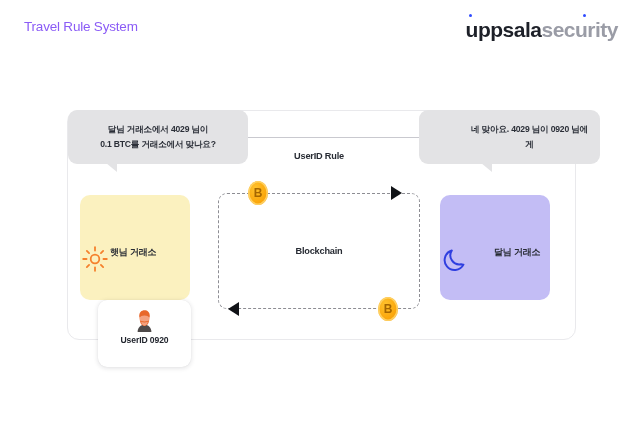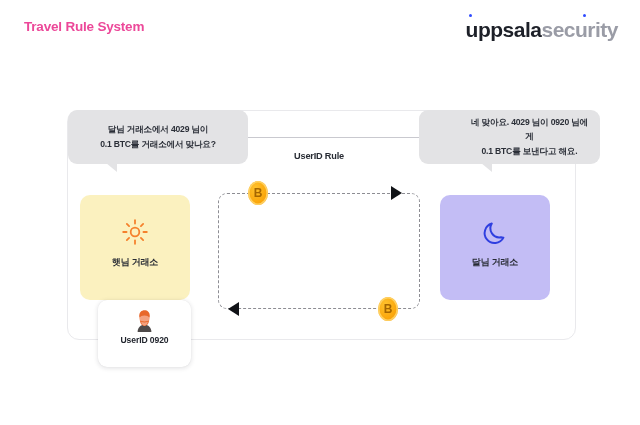--- a/index.html
+++ b/index.html
@@ -18,22 +18,22 @@
     overflow: hidden;
     background: #ffffff;
   }
 
   
   #page-title {
     position: absolute;
     left: 24px;
     top: 19px;
     font-size: 13.5px;
-    font-weight: bold;
-    color: #ec4899;
+    font-weight: normal;
+    color: #8b5cf6;
     letter-spacing: -0.2px;
     white-space: nowrap;
   }
   #brand-logo {
     position: absolute;
     right: 22px;
     top: 19px;
     font-size: 21px;
     font-weight: bold;
     letter-spacing: -0.5px;
@@ -126,32 +126,33 @@
   .bubble .line { display: block; }
 
   
   .exchange-card {
     position: absolute;
     width: 110px;
     height: 105px;
     border-radius: 10px;
     box-sizing: border-box;
     display: flex;
-    flex-direction: column;
+    flex-direction: row;
     align-items: center;
   }
   #exchange-sun {
     left: 80px;
     top: 195px;
     background: #fbf1bf;
   }
   #exchange-moon {
     left: 440px;
     top: 195px;
     background: #c3bdf5;
+    gap: 24px;
   }
   .exchange-card .ex-icon {
     margin-top: 22px;
     width: 30px;
     height: 30px;
     display: block;
   }
   .exchange-card .ex-label {
     margin-top: 9px;
     font-size: 9px;
@@ -276,21 +277,20 @@
   <div id="bubble-connector"></div>
 
   <div class="bubble" id="bubble-left">
     <span class="line">달님 거래소에서 4029 님이</span>
     <span class="line">0.1 BTC를 거래소에서 맞나요?</span>
     <span class="tail"></span>
   </div>
 
   <div class="bubble" id="bubble-right">
     <span class="line">네 맞아요. 4029 님이 0920 님에게</span>
-    <span class="line">0.1 BTC를 보낸다고 해요.</span>
     <span class="tail"></span>
   </div>
 
   <div class="exchange-card" id="exchange-sun">
     <svg class="ex-icon" viewBox="0 0 32 32">
       <circle cx="16" cy="16" r="4.6" fill="none" stroke="#f5812c" stroke-width="1.9"></circle>
       <g stroke="#f5812c" stroke-width="1.9" stroke-linecap="round">
         <line x1="16" y1="3.4" x2="16" y2="7.0"></line>
         <line x1="16" y1="25.0" x2="16" y2="28.6"></line>
         <line x1="3.4" y1="16" x2="7.0" y2="16"></line>
@@ -306,20 +306,21 @@
 
   <div class="exchange-card" id="exchange-moon">
     <svg class="ex-icon" viewBox="0 0 32 32">
       <path d="M22.4 21.6A9.6 9.6 0 0 1 12.6 7.0a10.6 10.6 0 1 0 12.4 15.0a9.6 9.6 0 0 1-2.6-0.4z" fill="none" stroke="#2f3fe0" stroke-width="2.1" stroke-linejoin="round" stroke-linecap="round"></path>
     </svg>
     <div class="ex-label">달님 거래소</div>
   </div>
 
   <div id="travel-rule-label">UserID Rule</div>
   <div id="blockchain-box"></div>
+  <div id="blockchain-label">Blockchain</div>
 
   <div class="btc-coin" id="btc-coin-top">
       <span>B</span>
     </div>
   <div class="btc-coin" id="btc-coin-bottom">
       <span>B</span>
     </div>
 
   <div class="flow-arrow" id="arrow-right"></div>
   <div class="flow-arrow" id="arrow-left"></div>

